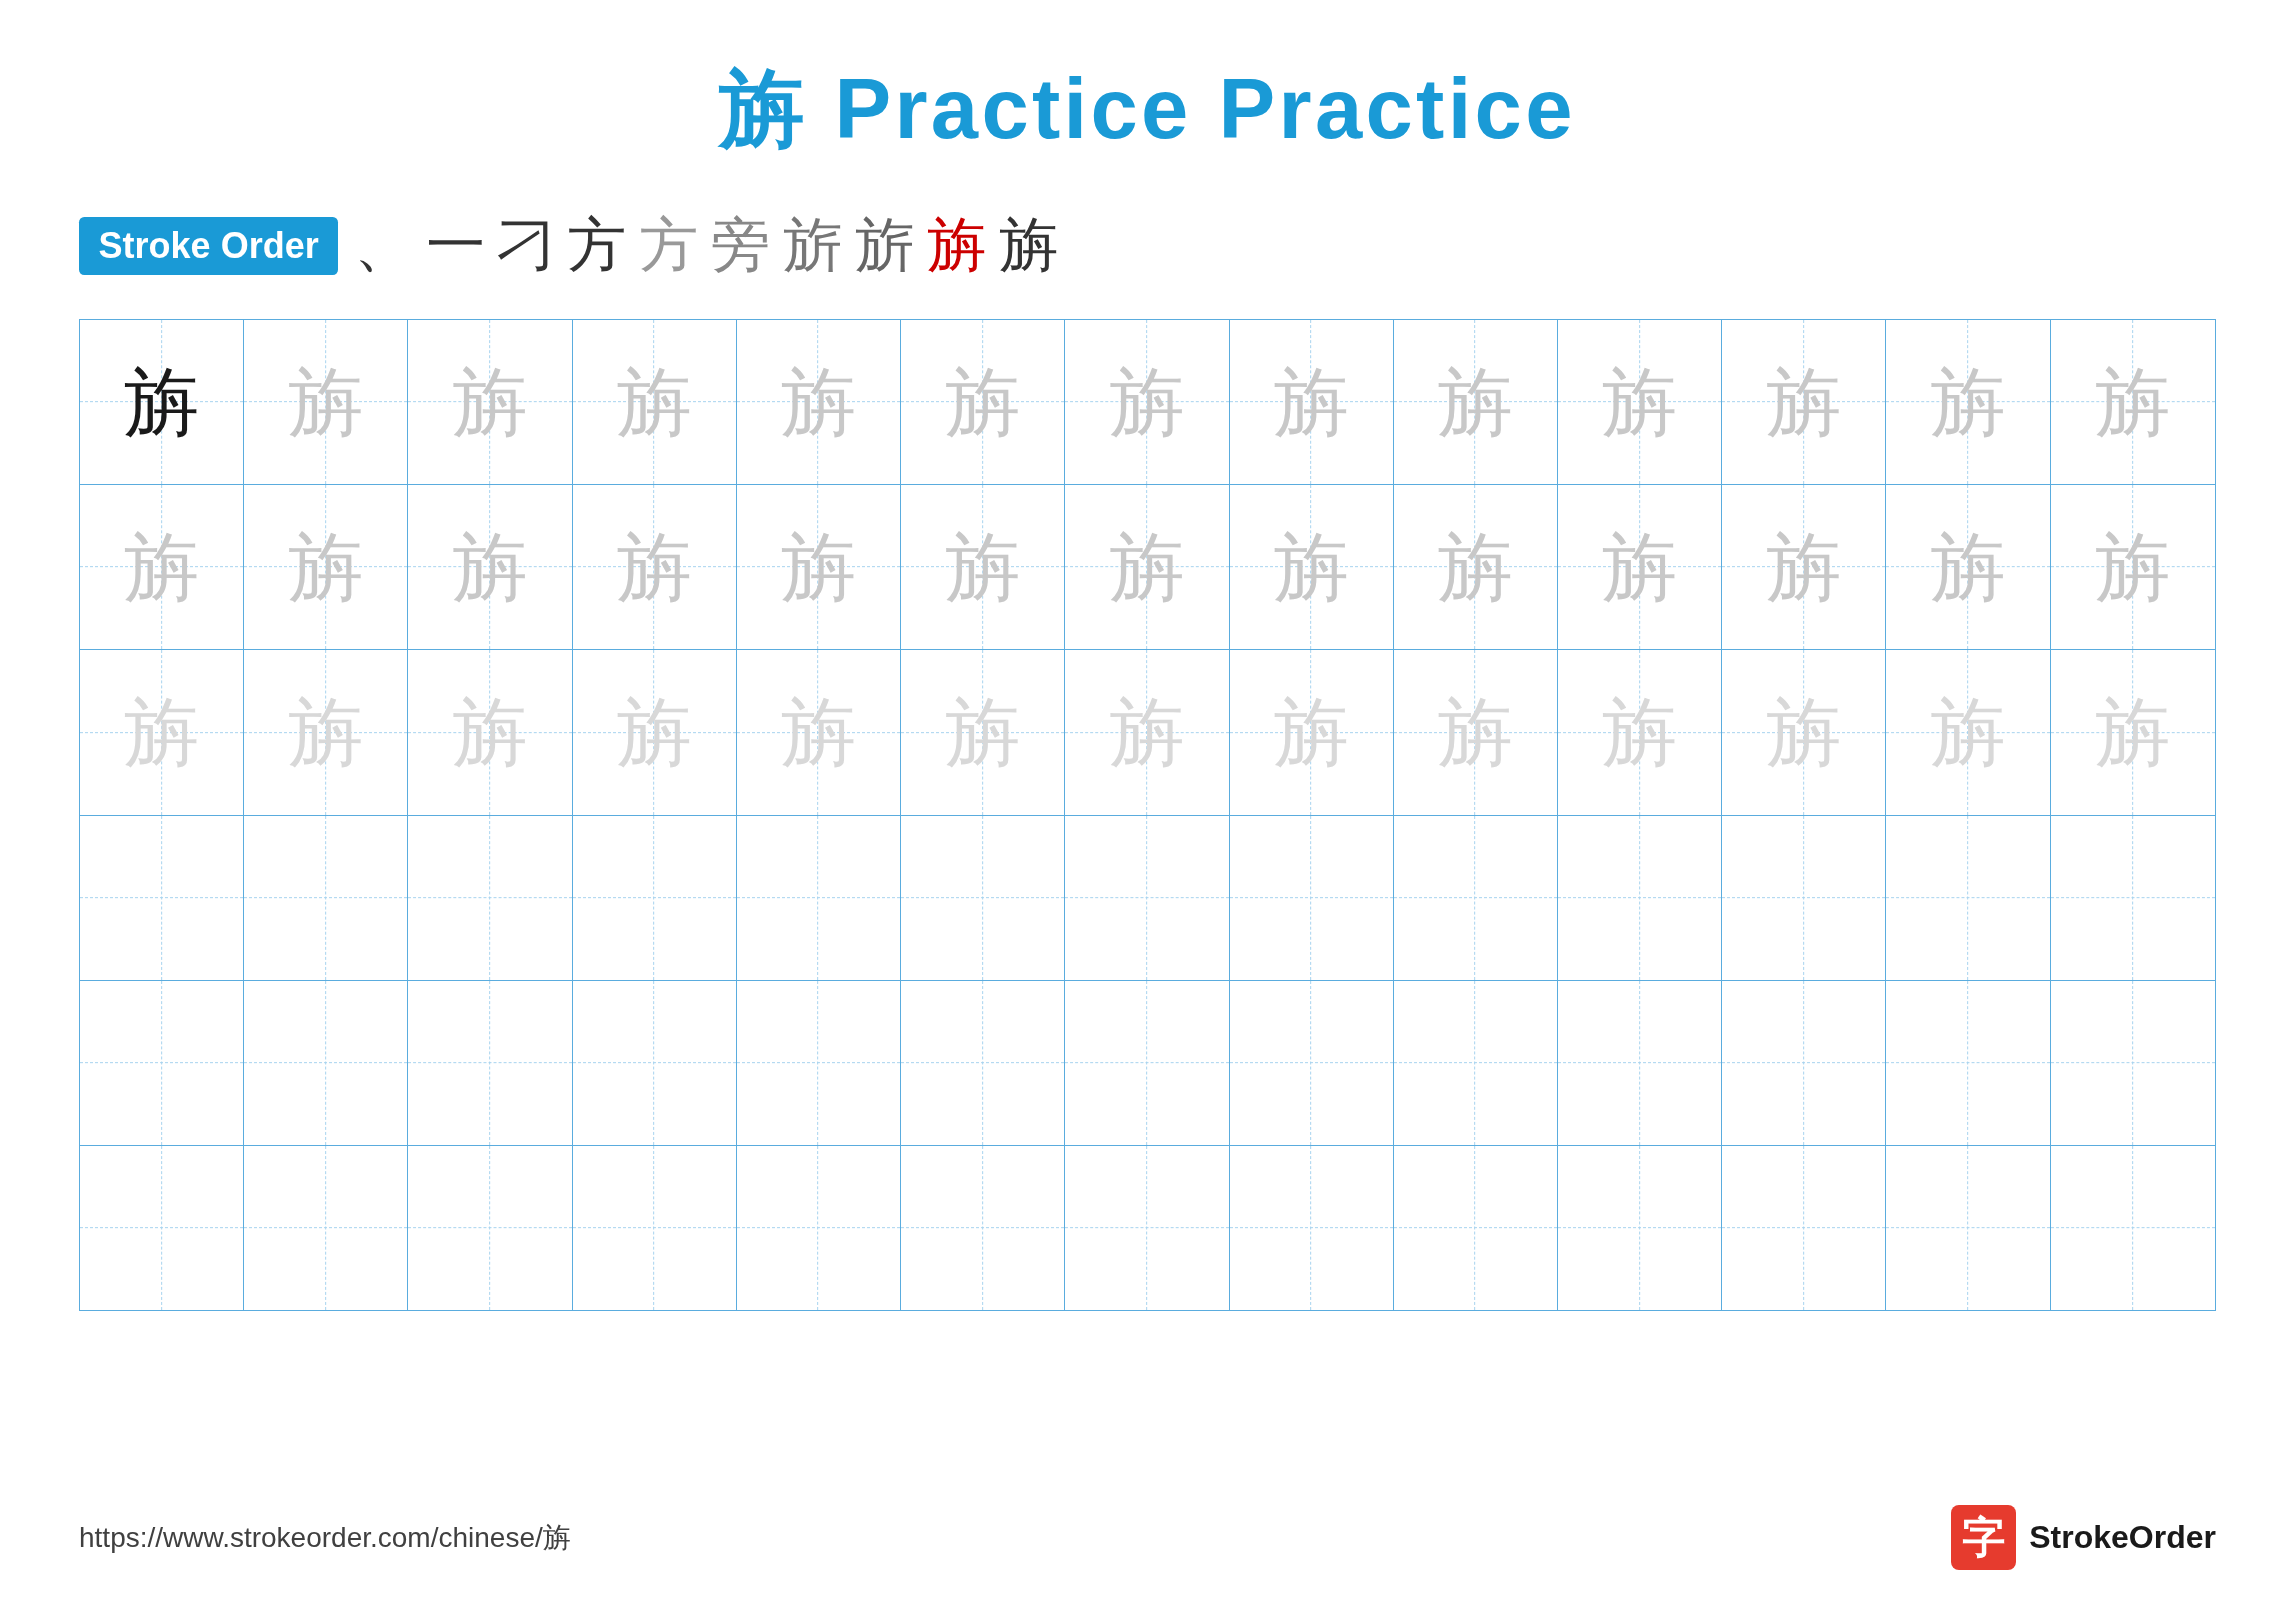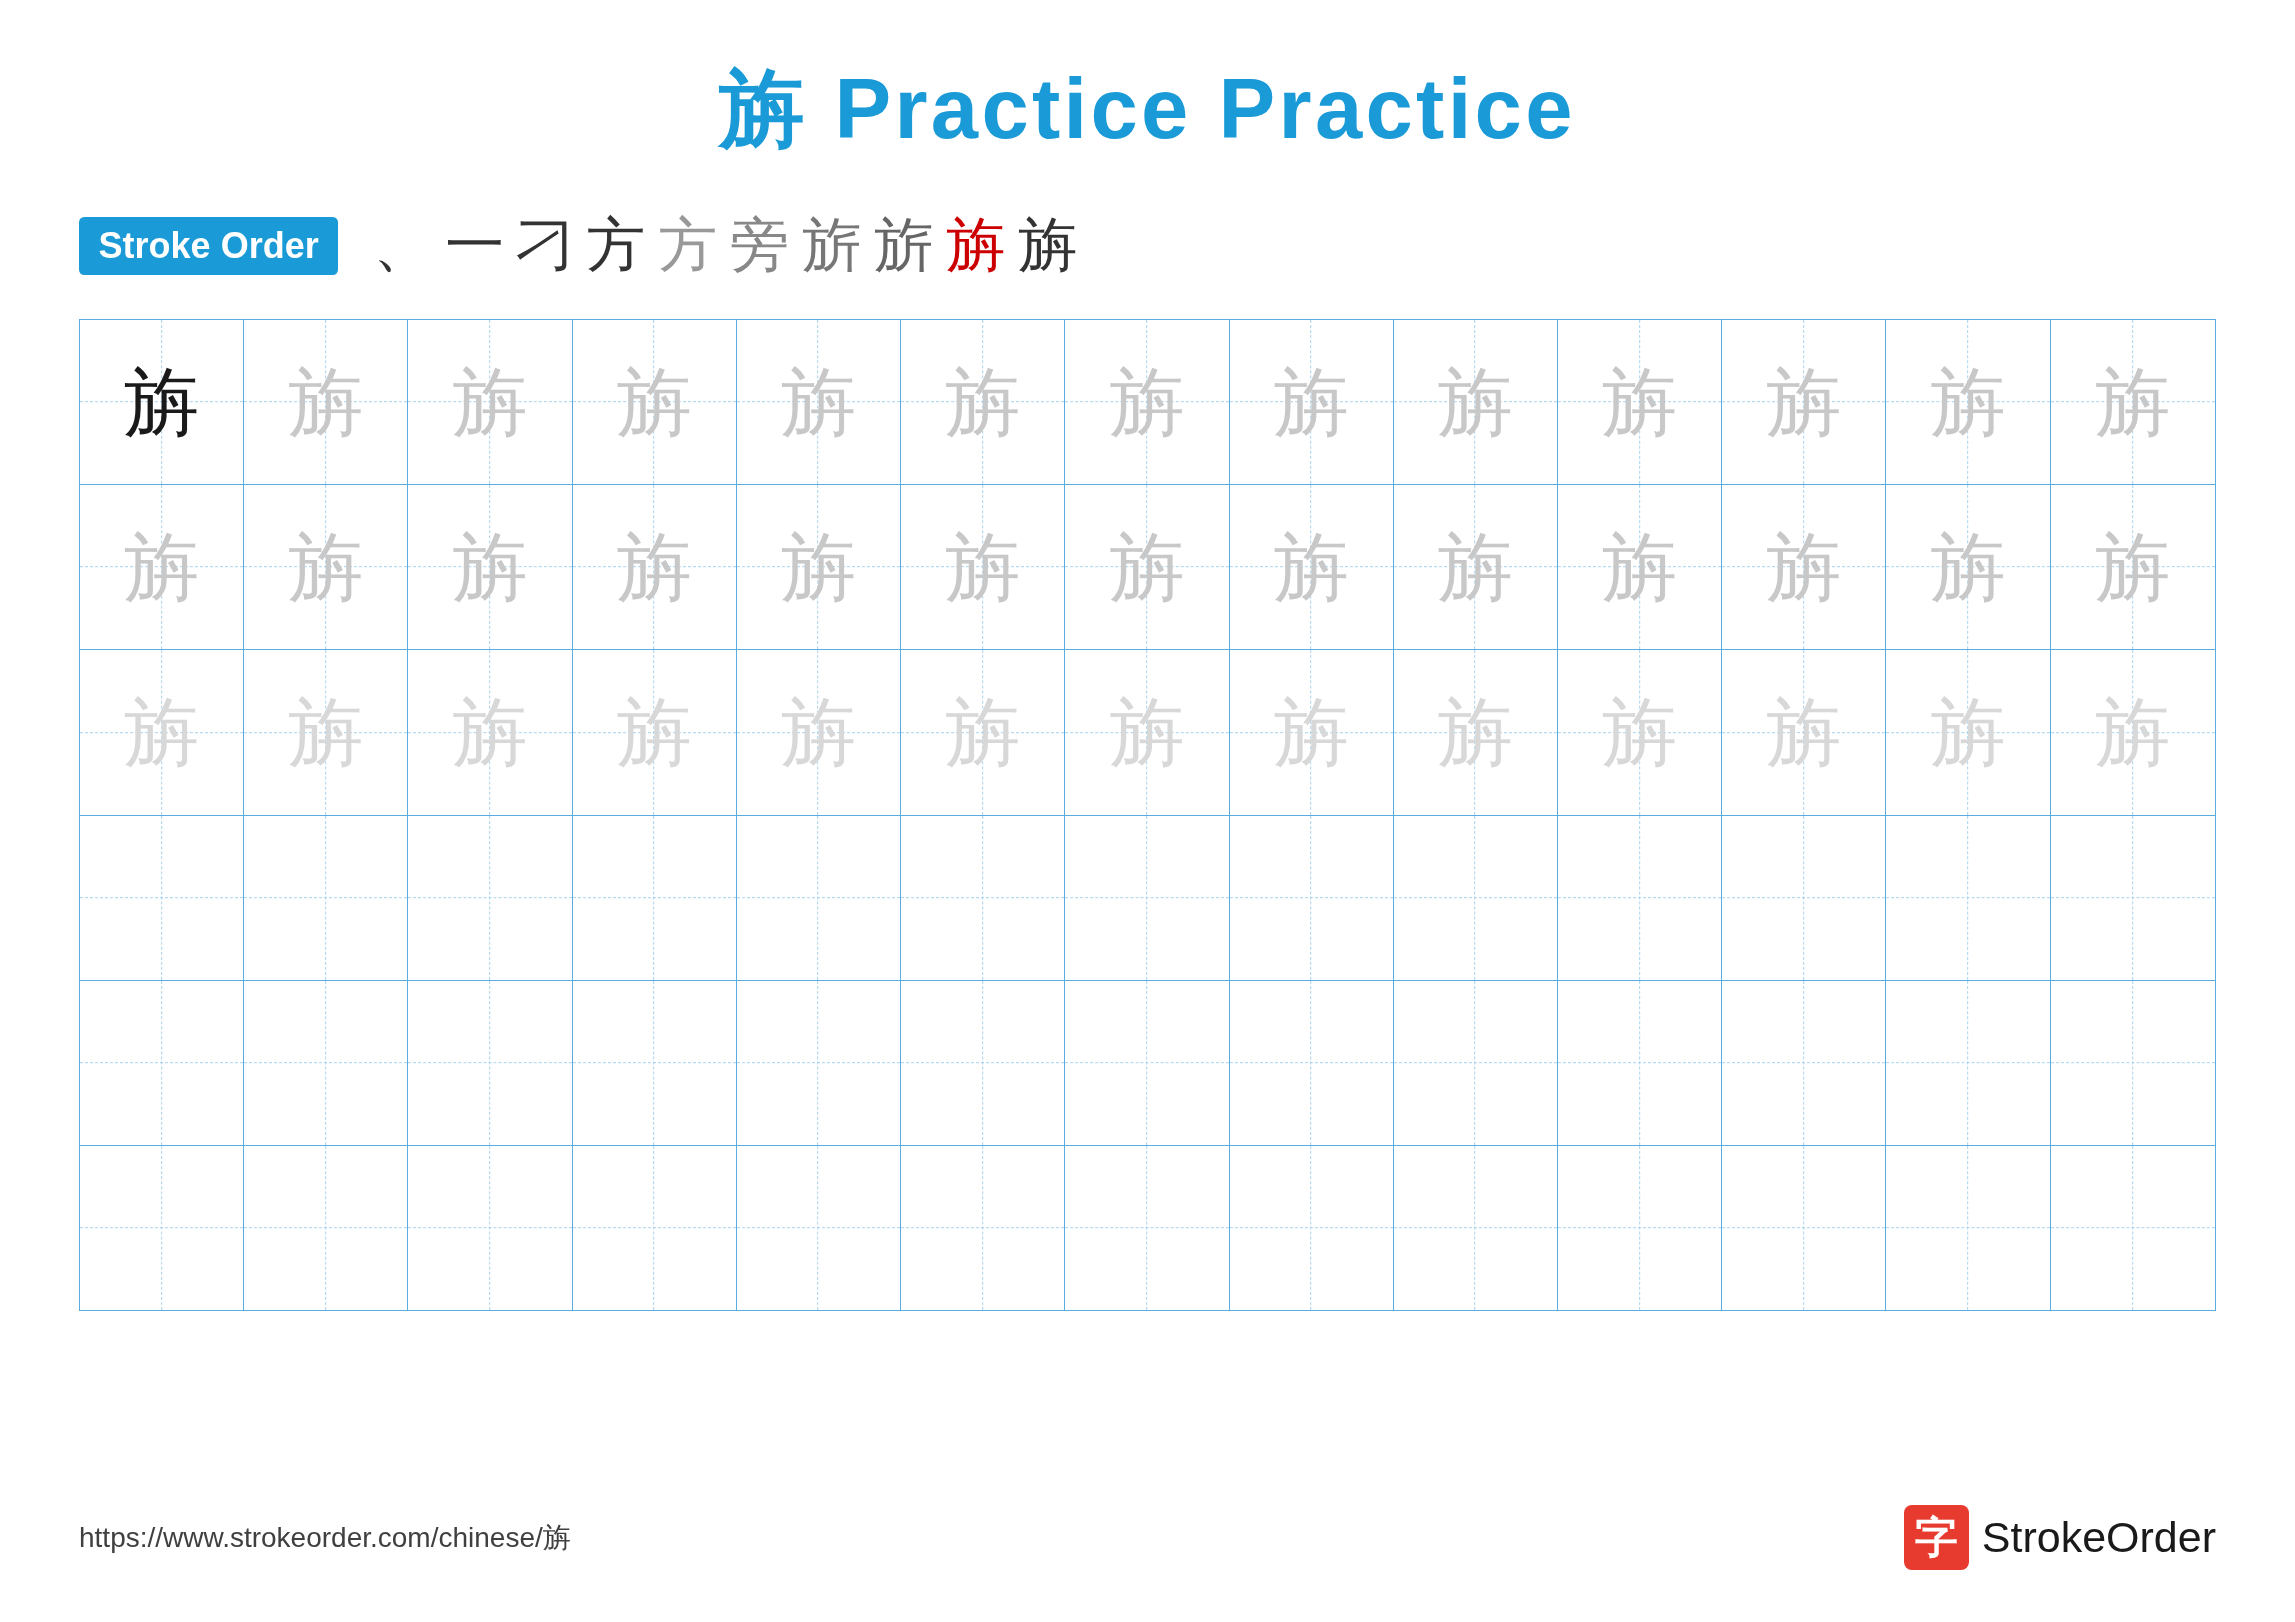--- a/index.html
+++ b/index.html
@@ -28,21 +28,21 @@
       color: #1a9ad6;
       margin-bottom: 39px;
       font-family: Arial, sans-serif;
       letter-spacing: 3.3px;
     }
 
     .stroke-order-row {
       display: flex;
       align-items: center;
       margin-bottom: 33px;
-      gap: 35px;
+      gap: 16px;
     }
 
     .stroke-order-badge {
       background: #1a9ad6;
       color: white;
       font-size: 36px;
       font-family: Arial, sans-serif;
       font-weight: bold;
       padding: 7.9px 19.6px;
       border-radius: 5.2px;
@@ -168,22 +168,22 @@
       display: flex;
       align-items: center;
       justify-content: center;
       color: white;
       font-size: 43px;
       font-family: 'SimSun', serif;
       font-weight: bold;
     }
 
     .logo-text {
-      font-size: 43px;
-      font-weight: normal;
+      font-size: 32px;
+      font-weight: bold;
       color: #1a1a1a;
       font-family: Arial, sans-serif;
     }
   </style>
 </head>
 <body>
 
 <div class="page">
 
   <h1 class="title">旃 Practice Practice</h1>

